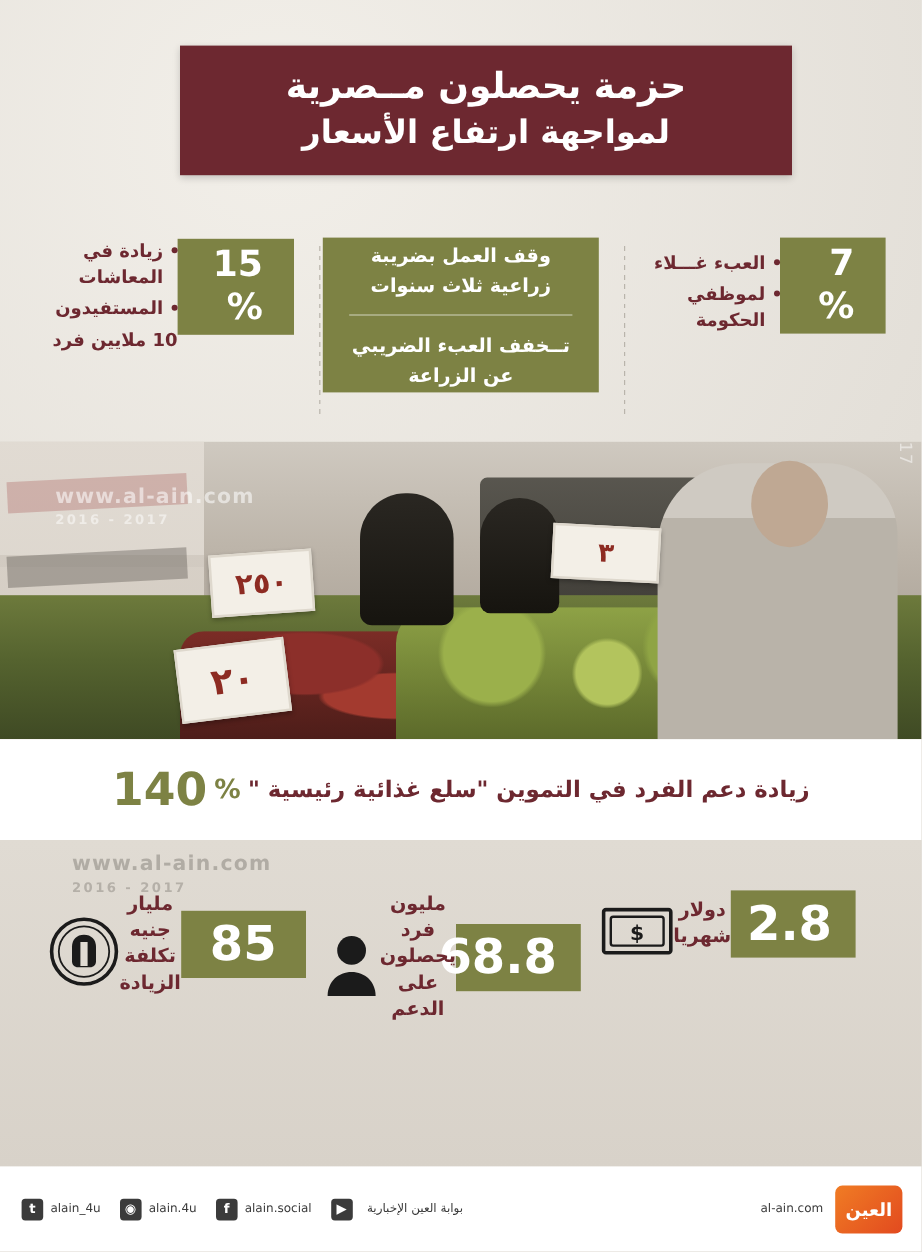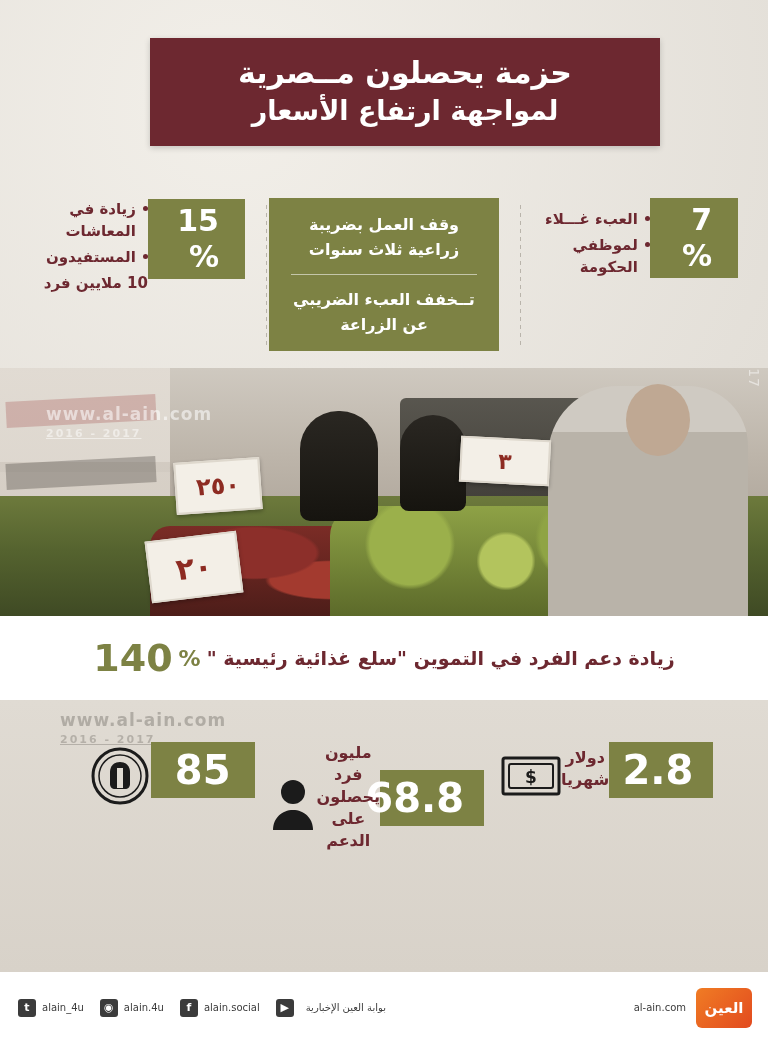--- a/index.html
+++ b/index.html
@@ -51,21 +51,21 @@
   .bullet .dot {
     width:5px;height:5px;border-radius:50%;background:#6d2830;
     margin:8px 0 0 7px; flex:0 0 auto;
   }
   .bullet .txt { flex:1 1 auto; }
   .sub-line { color:#6d2830; font-size:15px; font-weight:bold; line-height:22px; text-align:right; }
 
   
   .center-card {
     width:230px; background:#7d8244; color:#fff;
-    padding:14px 12px; text-align:center;
+    padding:2px 12px; text-align:center;
     display:flex; flex-direction:column; gap:10px;
   }
   .center-card .ct {
     font-size:16px; line-height:25px; font-weight:bold; letter-spacing:.3px;
   }
   .center-card .divider { height:1px; background:rgba(255,255,255,.55); margin:2px 10px; }
 
   
   .sep {
     position:absolute; top:205px; width:1px; height:140px;
@@ -142,21 +142,21 @@
     border:2px solid #ded8cd; box-shadow:0 2px 4px rgba(0,0,0,.3);
   }
   .sign.s-250 { left:175px; top:92px; width:86px; height:52px; font-size:24px; transform:rotate(-4deg); }
   .sign.s-20  { left:148px; top:168px; width:92px; height:62px; font-size:30px; transform:rotate(-7deg); }
   .sign.s-3   { left:460px; top:70px; width:90px; height:46px; font-size:22px; transform:rotate(3deg); }
 
   .watermark {
     position:absolute; color:rgba(255,255,255,.55); font-size:17px; letter-spacing:1px;
     font-weight:bold; direction:ltr; text-align:left; line-height:20px;
   }
-  .watermark .sub { font-size:11px; letter-spacing:2px; opacity:.9;text-decoration:underline; }
+  .watermark .sub { font-size:11px; letter-spacing:2px; opacity:.9; }
   .wm-photo { left:46px; top:36px; }
   .wm-vert {
     position:absolute; right:6px; top:20px; transform:rotate(90deg);
     transform-origin:right top; color:rgba(255,255,255,.5);
     font-size:14px; letter-spacing:1px; direction:ltr; white-space:nowrap;
   }
   .wm-grey { color:rgba(120,115,108,.45); }
 
   
   .strip {
@@ -339,20 +339,22 @@
         <div class="icon-wrap">
           <svg width="46" height="52" viewBox="0 0 46 52">
             <circle cx="23" cy="14" r="12" fill="#1b1b1b"></circle>
             <path d="M3 52c0-12 9-20 20-20s20 8 20 20z" fill="#1b1b1b"></path>
           </svg>
         </div>
       </div>
 
       <div class="bcol">
         <div class="bnum">85</div>
+        <div class="blabel" style="white-space:pre-line">مليار جنيه
+تكلفة الزيادة</div>
         <div class="icon-wrap">
           <svg width="60" height="60" viewBox="0 0 60 60">
             <circle cx="30" cy="30" r="27" fill="none" stroke="#1b1b1b" stroke-width="3"></circle>
             <circle cx="30" cy="30" r="21" fill="none" stroke="#1b1b1b" stroke-width="1.5"></circle>
             <path d="M30 16c6 0 10 4 10 10v12c0 3-2 5-5 5H25c-3 0-5-2-5-5V26c0-6 4-10 10-10z" fill="#1b1b1b"></path>
             <rect x="27" y="22" width="6" height="20" fill="#e0dbd3"></rect>
           </svg>
         </div>
       </div>
 

